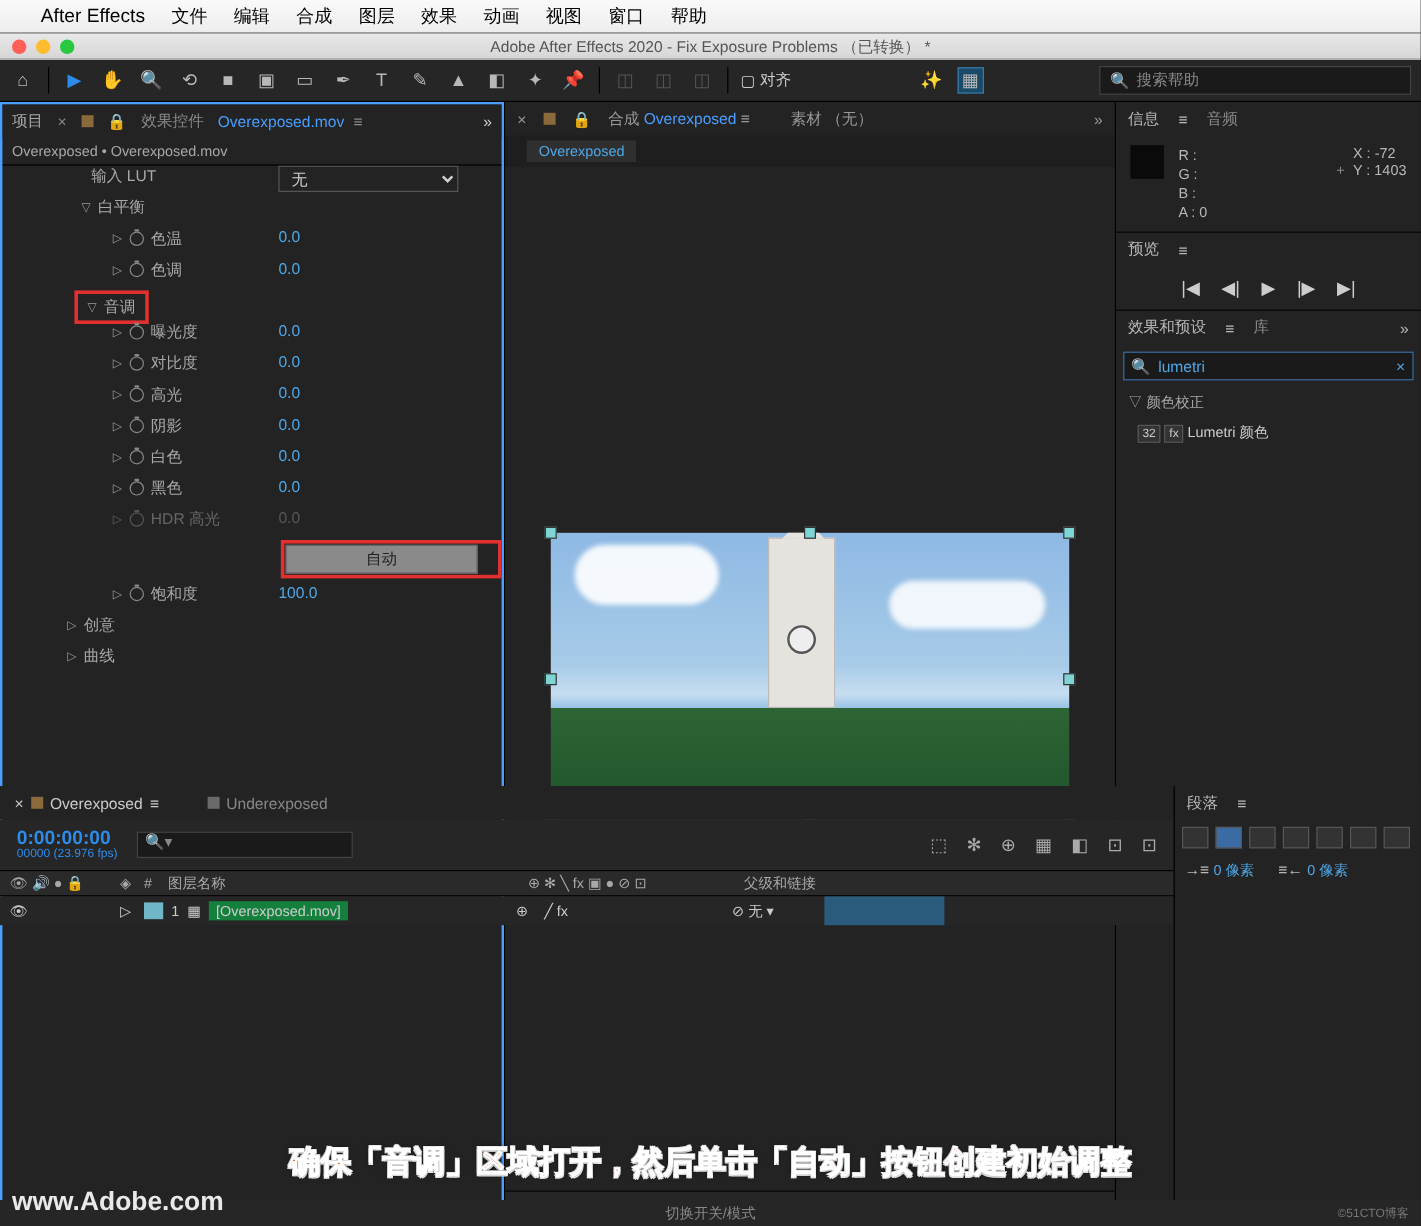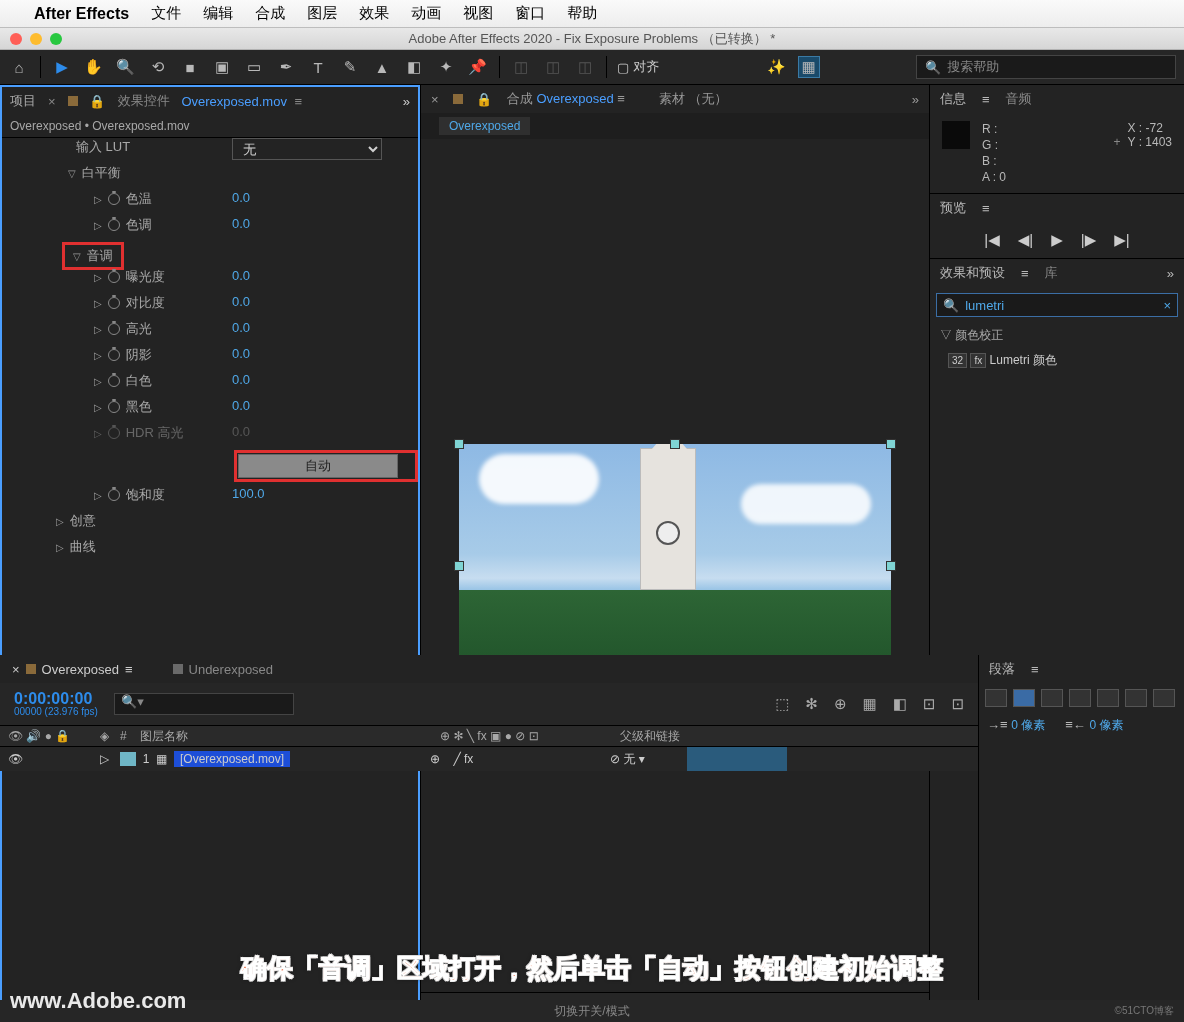--- a/index.html
+++ b/index.html
@@ -1,19 +1,19 @@
 <!DOCTYPE html>
 <html><head>
 <meta charset="utf-8">
 <style>
 *{margin:0;padding:0;box-sizing:border-box;font-family:-apple-system,"PingFang SC",sans-serif;-webkit-font-smoothing:antialiased}
 body{background:#1e1e1e;color:#b8b8b8;font-size:13px;width:1184px;height:1022px;overflow:hidden;position:relative}
 .mac-menubar{height:28px;background:linear-gradient(#fafafa,#ededed);display:flex;align-items:center;padding:0 12px;gap:22px;color:#000;font-size:15px;border-bottom:1px solid #bdbdbd}
 .mac-menubar .apple{font-size:17px}
-.mac-menubar .app-name{font-weight:700;font-size:16px}
+.mac-menubar .app-name{font-weight:400;font-size:16px}
 .mac-menubar span{cursor:default}
 .titlebar{height:22px;background:linear-gradient(#e8e8e8,#d6d6d6);display:flex;align-items:center;position:relative;color:#555;font-size:13px;border-bottom:1px solid #b2b2b2}
 .traffic{display:flex;gap:8px;padding-left:10px}
 .traffic span{width:12px;height:12px;border-radius:50%}
 .tr-close{background:#ff5f57}.tr-min{background:#febc2e}.tr-max{background:#28c840}
 .titlebar .title{position:absolute;left:0;right:0;text-align:center;pointer-events:none}
 .toolbar{height:35px;background:#262626;display:flex;align-items:center;padding:0 8px;gap:10px;border-bottom:1px solid #000}
 .tool-ico{width:22px;height:22px;display:flex;align-items:center;justify-content:center;color:#b8b8b8;font-size:15px}
 .tool-ico.active{color:#2d8ceb}
 .tool-sep{width:1px;height:22px;background:#000}
@@ -72,21 +72,21 @@
 .timeline-left{width:978px}
 .tl-tabs{height:28px;background:#232323;display:flex;align-items:center;padding:0 12px;gap:40px;color:#ccc}
 .tl-tab{display:flex;align-items:center;gap:6px}
 .tl-head{height:42px;background:#262626;display:flex;align-items:center;padding:0 14px;gap:16px}
 .timecode{color:#2d8ceb;font-size:16px;font-weight:600;line-height:1}
 .timecode small{display:block;color:#2d8ceb;font-size:10px;font-weight:400}
 .tl-search{background:#1a1a1a;border:1px solid #444;height:22px;width:180px;padding:0 6px;color:#888}
 .tl-icons{margin-left:auto;display:flex;gap:16px;color:#aaa;font-size:15px}
 .tl-cols{height:22px;background:#2a2a2a;display:flex;align-items:center;color:#a8a8a8;font-size:12px;border-top:1px solid #000;border-bottom:1px solid #000}
 .tl-row{height:24px;background:#262626;display:flex;align-items:center;color:#ccc;font-size:12px}
-.layer-name{background:#1d4ed8;padding:1px 6px;margin-left:4px}
+.layer-name{background:#15803d;padding:1px 6px;margin-left:4px}
 .playhead{position:absolute;top:0;left:12px;width:16px;height:16px;background:#3da5ff;clip-path:polygon(0 0,100% 0,100% 60%,50% 100%,0 60%)}
 .tl-bar{position:absolute;top:0;left:12px;right:40px;height:8px;background:#2b6aa3}
 .track{height:24px;background:#2a5b7c;margin-left:12px;width:100px}
 .paragraph-panel{flex:1;background:#232323;border-left:1px solid #000}
 .para-icons{display:flex;gap:6px;padding:6px;flex-wrap:wrap}
 .para-icons span{width:22px;height:18px;background:#333;border:1px solid #555}
 .para-icons span.active{background:#3a6ba5}
 .annotation{position:absolute;bottom:36px;left:0;right:0;text-align:center;font-size:26px;font-weight:700;color:#e85a2c;-webkit-text-stroke:1px #fff;text-shadow:0 0 4px rgba(0,0,0,.6),1px 1px 0 #fff,-1px -1px 0 #fff,1px -1px 0 #fff,-1px 1px 0 #fff}
 .watermark{position:absolute;bottom:8px;left:10px;color:#fff;font-size:22px;font-weight:600;opacity:.9}
 .watermark-r{position:absolute;bottom:4px;right:10px;color:#777;font-size:10px}

